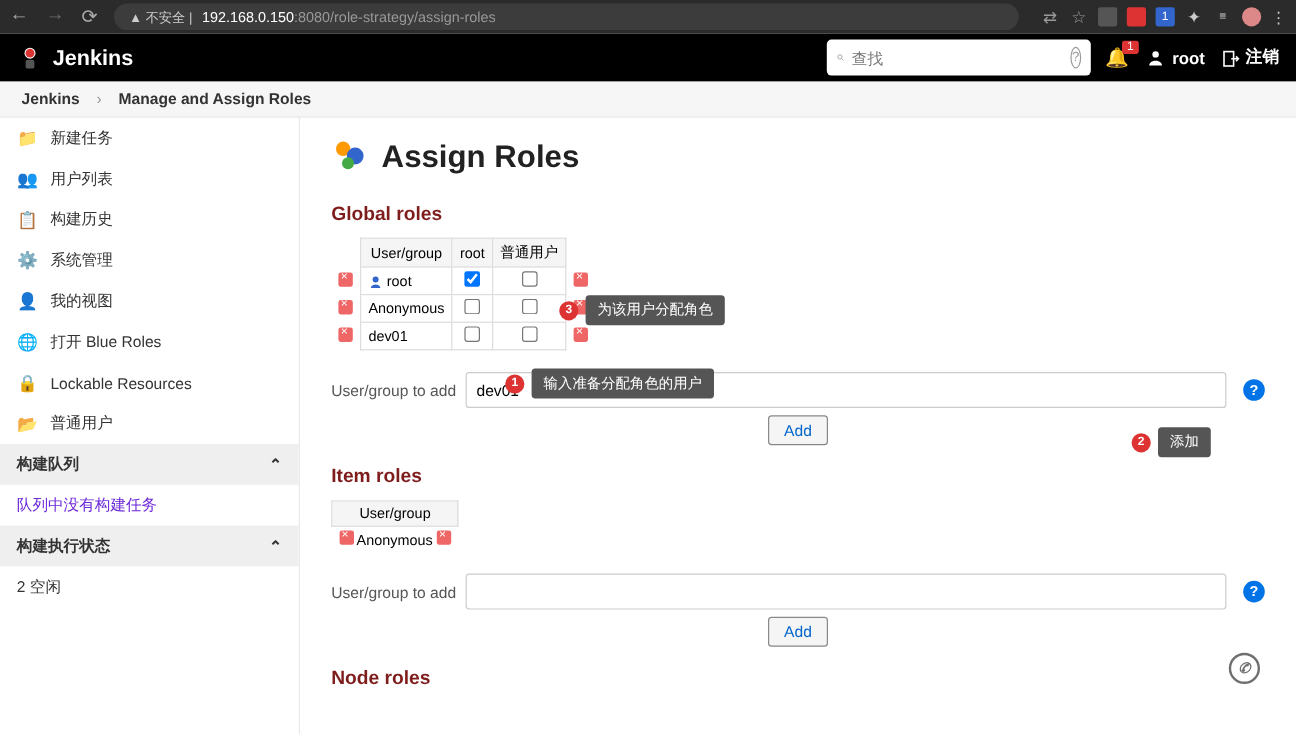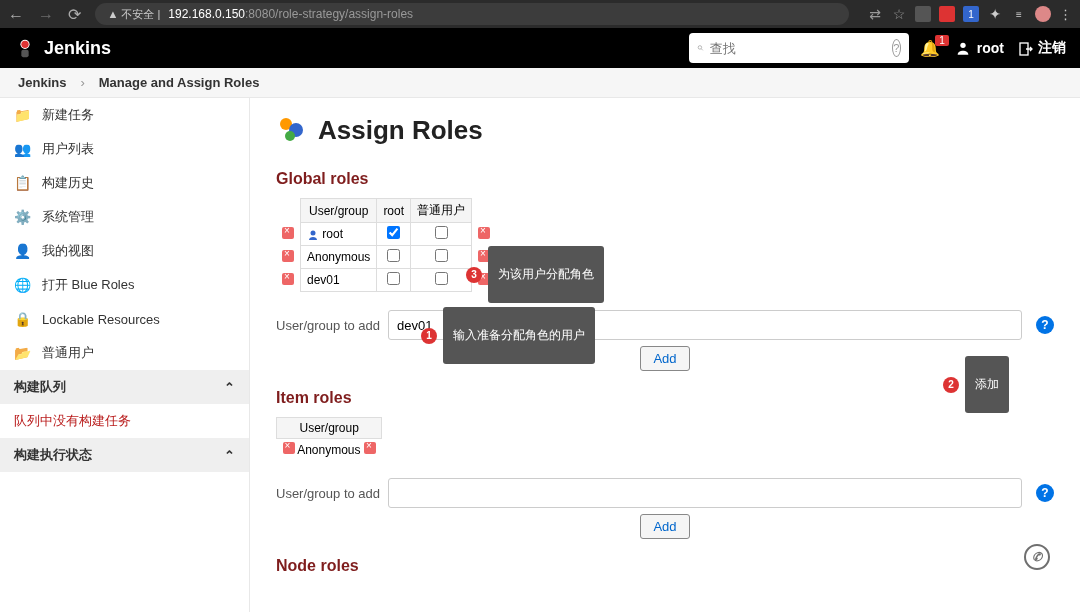--- a/index.html
+++ b/index.html
@@ -39,21 +39,21 @@
 .crumb-bar { height: 30px; background: #f6f6f6; border-bottom: 1px solid #e8e8e8; display: flex; align-items: center; padding: 0 18px; font-size: 13px; color: #333; gap: 14px; }
 .crumb-bar a { color: #333; text-decoration: none; font-weight: bold; }
 .crumb-sep { color: #999; }
 
 
 .layout { display: flex; height: calc(612px - 28px - 40px - 30px); }
 .sidebar { width: 250px; border-right: 1px solid #e8e8e8; overflow-y: auto; }
 .side-item { display: flex; align-items: center; gap: 10px; padding: 8px 14px; cursor: pointer; color: #333; }
 .side-icon { width: 18px; height: 18px; display: flex; align-items: center; justify-content: center; font-size: 14px; }
 .side-header { background: #efefef; padding: 8px 14px; font-weight: bold; display: flex; justify-content: space-between; align-items: center; color: #333; }
-.side-sub { padding: 8px 14px; color: #b91c1c; }
+.side-sub { padding: 8px 14px; color: #6d28d9; }
 .side-sub.num { color: #333; }
 
 .main { flex: 1; padding: 16px 26px; overflow-y: auto; position: relative; }
 .page-title { display: flex; align-items: center; gap: 10px; margin-bottom: 24px; }
 .page-title-icon { width: 32px; height: 32px; }
 .page-title h1 { font-size: 26px; font-weight: bold; color: #222; }
 
 h3.section { font-size: 16px; font-weight: bold; color: #7f1d1d; margin: 18px 0 10px; }
 
 .role-table { border-collapse: collapse; font-size: 12px; }
@@ -66,21 +66,21 @@
 
 .add-row { display: flex; align-items: center; gap: 8px; margin-top: 18px; color: #555; position: relative; }
 .add-row input { flex: 1; height: 30px; border: 1px solid #ccc; border-radius: 3px; padding: 0 8px; font-size: 13px; }
 .add-btn-row { display: flex; justify-content: center; margin-top: 6px; position: relative; }
 .add-btn { border: 1px solid #888; background: #f5f5f5; padding: 4px 12px; border-radius: 3px; color: #0066cc; cursor: pointer; font-size: 13px; }
 
 .help-icon { width: 18px; height: 18px; background: #0073e6; color: #fff; border-radius: 50%; display: flex; align-items: center; justify-content: center; font-size: 12px; font-weight: bold; margin-left: 6px; }
 
 .callout { position: absolute; display: flex; align-items: center; gap: 6px; z-index: 5; }
 .callout .num { width: 16px; height: 16px; background: #d33; color: #fff; border-radius: 50%; display: flex; align-items: center; justify-content: center; font-size: 10px; font-weight: bold; flex-shrink: 0; }
-.callout .tip { background: #555; color: #fff; padding: 20px 10px; border-radius: 3px; font-size: 12px; white-space: nowrap; }
+.callout .tip { background: #555; color: #fff; padding: 4px 10px; border-radius: 3px; font-size: 12px; white-space: nowrap; }
 
 .watermark { position: absolute; bottom: 42px; right: 30px; display: flex; align-items: center; gap: 6px; color: #333; font-size: 18px; font-weight: bold; font-style: italic; opacity: 0.7; pointer-events: none; }
 .watermark .wx { width: 26px; height: 26px; border: 2px solid #333; border-radius: 50%; display: flex; align-items: center; justify-content: center; font-size: 12px; }
 
 input[type=checkbox] { width: 13px; height: 13px; }
 </style>
 </head>
 <body>
 
 <div class="browser-bar">
@@ -193,20 +193,21 @@
     <div class="side-header">
       <span>构建队列</span>
       <span>⌃</span>
     </div>
     <div class="side-sub">队列中没有构建任务</div>
 
     <div class="side-header">
       <span>构建执行状态</span>
       <span>⌃</span>
     </div>
+    <div class="side-sub num">2  空闲</div>
   </div>
 
   <div class="main">
     <div class="page-title">
       <span class="page-title-icon">
         <svg viewBox="0 0 32 32">
             <circle cx="10" cy="10" r="6" fill="#f90"></circle>
             <circle cx="20" cy="16" r="7" fill="#36c"></circle>
             <circle cx="14" cy="22" r="5" fill="#4a4"></circle>
           </svg>

